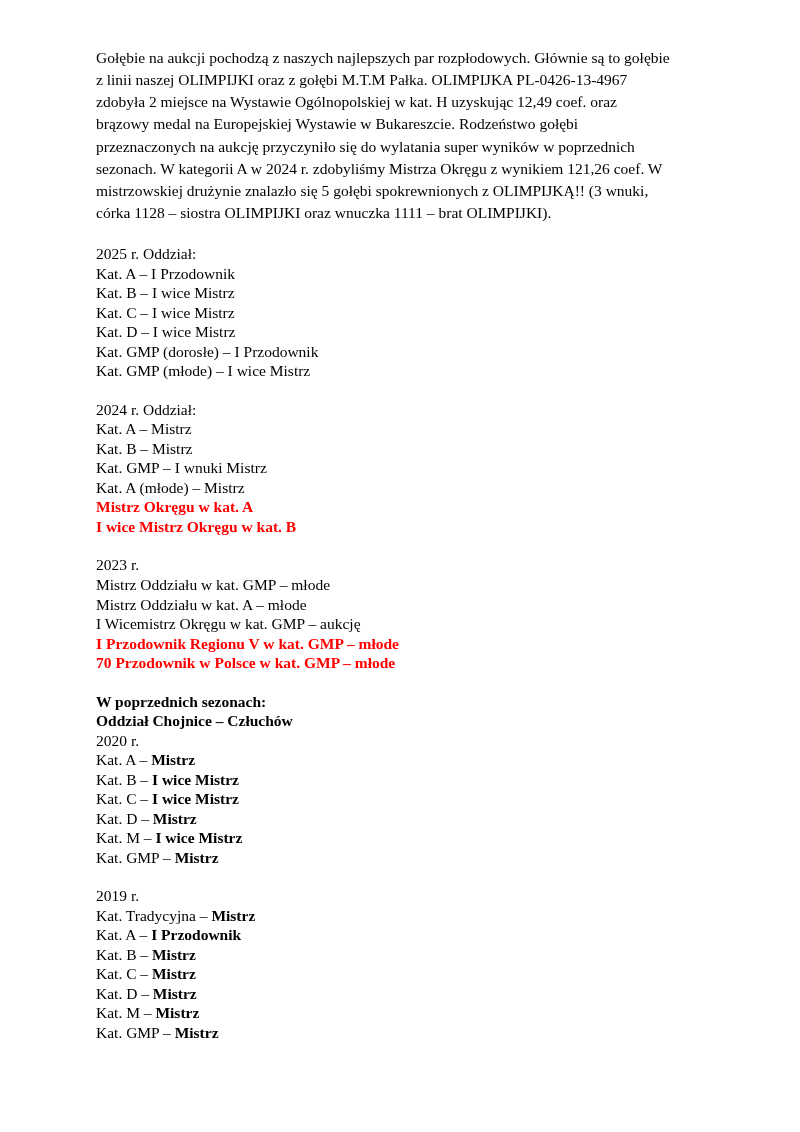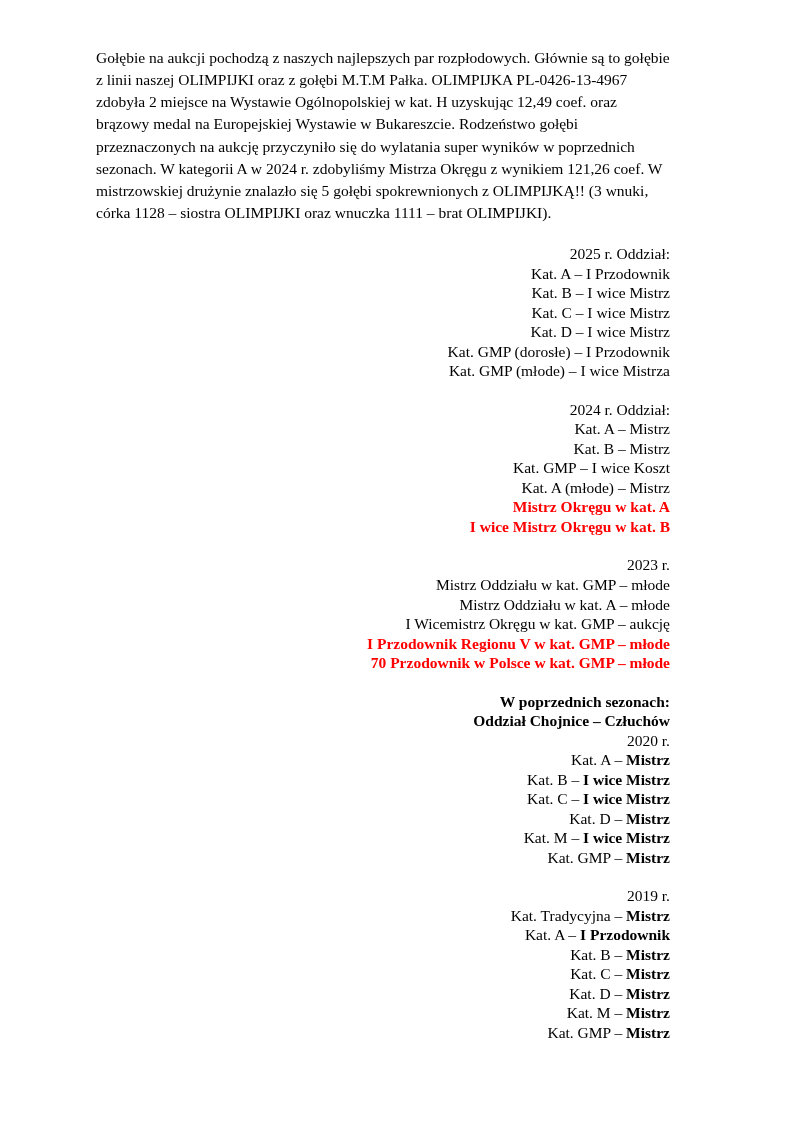--- a/index.html
+++ b/index.html
@@ -21,21 +21,21 @@
     height: 1132px;
     padding: 47px 90px 20px 96px;
     background: #ffffff;
   }
   .paragraphs p {
     margin: 0 0 14px 0;
     line-height: 1.43;
     text-align: left;
   }
   .blocks {
-    text-align: right;
+    text-align: left;
     margin-top: 20px;
   }
   .block {
     margin: 0 0 19px 0;
     line-height: 1.26;
   }
   .line {
     white-space: nowrap;
   }
   .seg-bold {
@@ -54,27 +54,27 @@
     <p>Gołębie na aukcji pochodzą z naszych najlepszych par rozpłodowych. Głównie są to gołębie z linii naszej OLIMPIJKI oraz z gołębi M.T.M Pałka. OLIMPIJKA PL-0426-13-4967 zdobyła 2 miejsce na Wystawie Ogólnopolskiej w kat. H uzyskując 12,49 coef. oraz brązowy medal na Europejskiej Wystawie w Bukareszcie. Rodzeństwo gołębi przeznaczonych na aukcję przyczyniło się do wylatania super wyników w poprzednich sezonach. W kategorii A w 2024 r. zdobyliśmy Mistrza Okręgu z wynikiem 121,26 coef. W mistrzowskiej drużynie znalazło się 5 gołębi spokrewnionych z OLIMPIJKĄ!! (3 wnuki, córka 1128 – siostra OLIMPIJKI oraz wnuczka 1111 – brat OLIMPIJKI).</p>
   </div>
   <div class="blocks">
       <div class="block">
         <div class="line"><span>2025 r. Oddział:</span></div>
         <div class="line"><span>Kat. A – I Przodownik</span></div>
         <div class="line"><span>Kat. B – I wice Mistrz</span></div>
         <div class="line"><span>Kat. C – I wice Mistrz</span></div>
         <div class="line"><span>Kat. D – I wice Mistrz</span></div>
         <div class="line"><span>Kat. GMP (dorosłe) – I Przodownik</span></div>
-        <div class="line"><span>Kat. GMP (młode) – I wice Mistrza</span></div>
+        <div class="line"><span>Kat. GMP (młode) – I wice Mistrz</span></div>
       </div>
       <div class="block">
         <div class="line"><span>2024 r. Oddział:</span></div>
         <div class="line"><span>Kat. A – Mistrz</span></div>
         <div class="line"><span>Kat. B – Mistrz</span></div>
-        <div class="line"><span>Kat. GMP – I wice Koszt</span></div>
+        <div class="line"><span>Kat. GMP – I wnuki Mistrz</span></div>
         <div class="line"><span>Kat. A (młode) – Mistrz</span></div>
         <div class="line"><span class="seg-bold seg-red">Mistrz Okręgu w kat. A</span></div>
         <div class="line"><span class="seg-bold seg-red">I wice Mistrz Okręgu w kat. B</span></div>
       </div>
       <div class="block">
         <div class="line"><span>2023 r.</span></div>
         <div class="line"><span>Mistrz Oddziału w kat. GMP – młode</span></div>
         <div class="line"><span>Mistrz Oddziału w kat. A – młode</span></div>
         <div class="line"><span>I Wicemistrz Okręgu w kat. GMP – aukcję</span></div>
         <div class="line"><span class="seg-bold seg-red">I Przodownik Regionu V w kat. GMP – młode</span></div>

